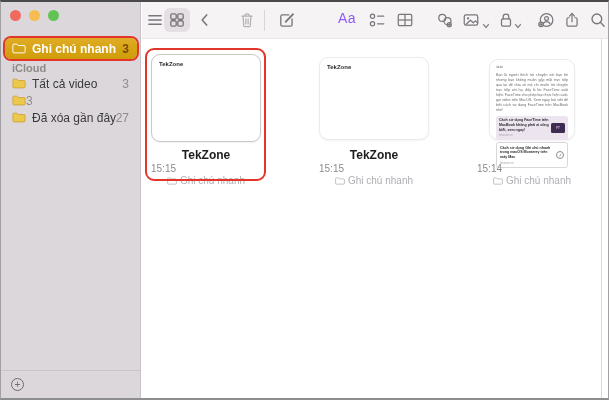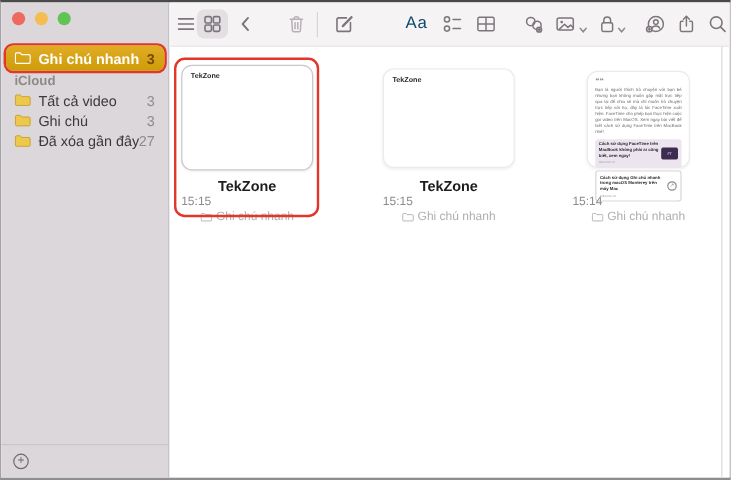--- a/index.html
+++ b/index.html
@@ -24,21 +24,21 @@
                display:flex;align-items:center;padding-left:10px;color:#5f5b5f;font-size:12px;}
   .plus-circle{width:13px;height:13px;border:1.2px solid #6e6a6e;border-radius:50%;display:inline-flex;
                align-items:center;justify-content:center;font-size:10px;line-height:1;color:#6e6a6e;margin-right:6px;}
   
   .main{position:absolute;left:141px;top:0;right:0;height:100%;background:#fff;}
   .toolbar{position:absolute;left:0;top:0;right:0;height:37px;background:#f6f3f5;border-bottom:1px solid #e9e5e8;}
   .tb{position:absolute;top:9px;width:18px;height:18px;color:#7b767b;}
   .tb svg{width:100%;height:100%;display:block;}
   .tb-bg{position:absolute;left:22px;top:6px;width:26px;height:24px;background:#e3dfe2;border-radius:6px;}
   .tb-divider{position:absolute;left:122px;top:8px;width:1px;height:21px;background:#d9d5d8;}
-  .tb-aa{font-size:14px;color:#0c4a6e;top:8px;width:auto;letter-spacing:.5px;text-align:center;}
+  .tb-aa{font-size:14px;color:#8b5cf6;top:8px;width:auto;letter-spacing:.5px;text-align:center;}
   .chev-sm{position:absolute;top:14px;width:8px;height:8px;color:#8d888d;}
   .scroll-line{position:absolute;right:6px;top:37px;bottom:0;width:1px;background:#dcd9dc;}
   
   .card{position:absolute;top:46px;width:110px;height:140px;}
   .thumb{position:absolute;left:0;width:110px;background:#fff;border-radius:9px;}
   .thumb-title{font-size:6px;font-weight:700;color:#2b2b2d;padding:6px 0 0 7px;}
   .card-title{position:absolute;top:100px;left:-10px;right:-10px;text-align:center;font-size:12px;font-weight:600;color:#1d1d1f;}
   .card-time{position:absolute;top:115px;left:0;right:0;font-size:10px;color:#8e8a90;}
   .card-folder{position:absolute;top:127px;left:-10px;right:-10px;display:flex;align-items:center;justify-content:center;
                gap:3px;font-size:10px;color:#b0adb3;}
@@ -84,21 +84,20 @@
         <path d="M1 2.2 Q1 1 2.2 1 L5.6 1 L7 2.6 L13.8 2.6 Q15 2.6 15 3.8 L15 9.8 Q15 11 13.8 11 L2.2 11 Q1 11 1 9.8 Z" fill="#ecc94d" stroke="#c79b22" stroke-width="0.8"></path>
       </svg>
       <span class="lbl">Tất cả video</span>
       <span class="cnt">3</span>
     </div>
 
     <div class="side-row" style="top:88px">
       <svg class="folder-ic" viewBox="0 0 16 12">
         <path d="M1 2.2 Q1 1 2.2 1 L5.6 1 L7 2.6 L13.8 2.6 Q15 2.6 15 3.8 L15 9.8 Q15 11 13.8 11 L2.2 11 Q1 11 1 9.8 Z" fill="#ecc94d" stroke="#c79b22" stroke-width="0.8"></path>
       </svg>
-      <span class="lbl">Ghi chú</span>
       <span class="cnt">3</span>
     </div>
 
     <div class="side-row" style="top:105px">
       <svg class="folder-ic" viewBox="0 0 16 12">
         <path d="M1 2.2 Q1 1 2.2 1 L5.6 1 L7 2.6 L13.8 2.6 Q15 2.6 15 3.8 L15 9.8 Q15 11 13.8 11 L2.2 11 Q1 11 1 9.8 Z" fill="#ecc94d" stroke="#c79b22" stroke-width="0.8"></path>
       </svg>
       <span class="lbl">Đã xóa gần đây</span>
       <span class="cnt">27</span>
     </div>

